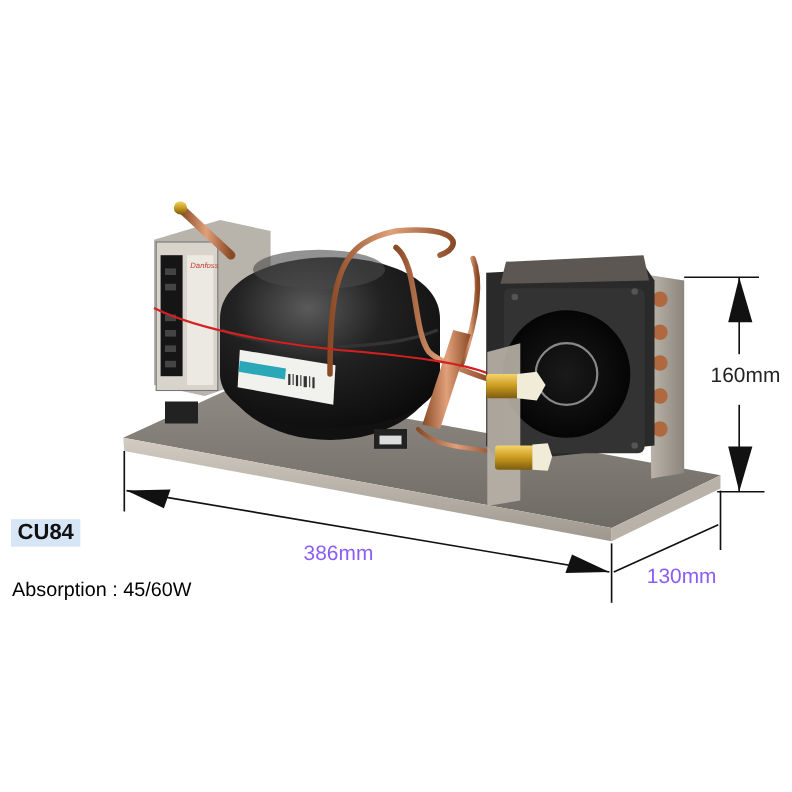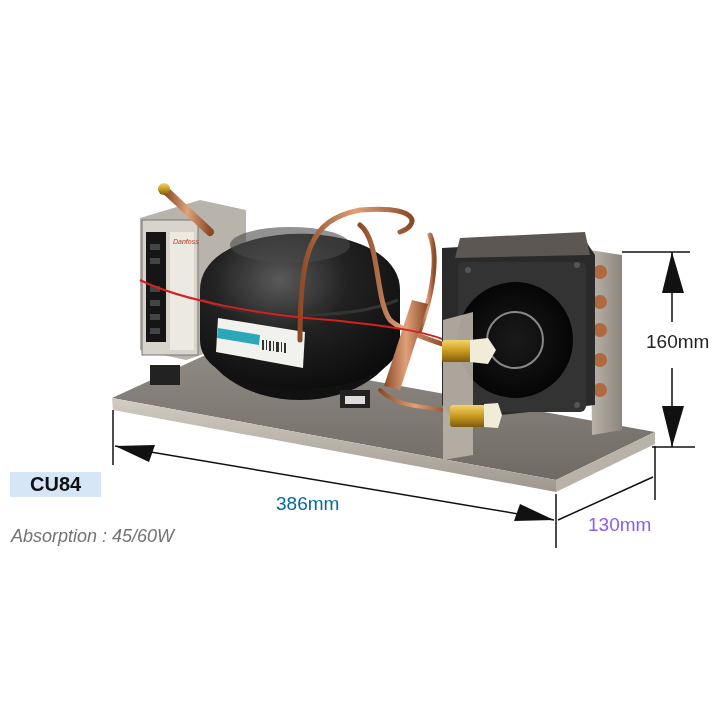--- a/index.html
+++ b/index.html
@@ -1,23 +1,23 @@
 <!DOCTYPE html>
 <html><head>
   <meta charset="utf-8">
   <style>
     html, body { margin: 0; padding: 0; background: #ffffff; }
     body { width: 720px; height: 720px; position: relative; overflow: hidden;
            font-family: "Liberation Sans", sans-serif; color: #1a1a1a; }
     #stage { position: absolute; left: 0; top: 0; width: 720px; height: 720px; }
     .label { position: absolute; white-space: nowrap; }
     #model { left: 10px; top: 472px; font-size: 20px; font-weight: bold;
-             background: #d6e6f7; padding: 1px 20px; color: #111; }
-    #absorption { left: 11px; top: 526px; font-size: 18px; color: #737373; font-style: italic; }
-    #dim-width { left: 276px; top: 493px; font-size: 19px; color: #0369a1; }
+             background: #d6e6f7; padding: 1px 6px; color: #111; }
+    #absorption { left: 11px; top: 526px; font-size: 18px; color: #000000; }
+    #dim-width { left: 276px; top: 493px; font-size: 19px; color: #8b5cf6; }
     #dim-depth { left: 588px; top: 514px; font-size: 19px; color: #8b5cf6; }
     #dim-height { left: 646px; top: 331px; font-size: 19px; color: #222; }
   </style>
 </head>
 <body>
 
 <div id="stage">
   <svg width="720" height="720" viewBox="0 0 720 720">
     <defs>
       <linearGradient id="plateTop" x1="0" y1="0" x2="0" y2="1">

